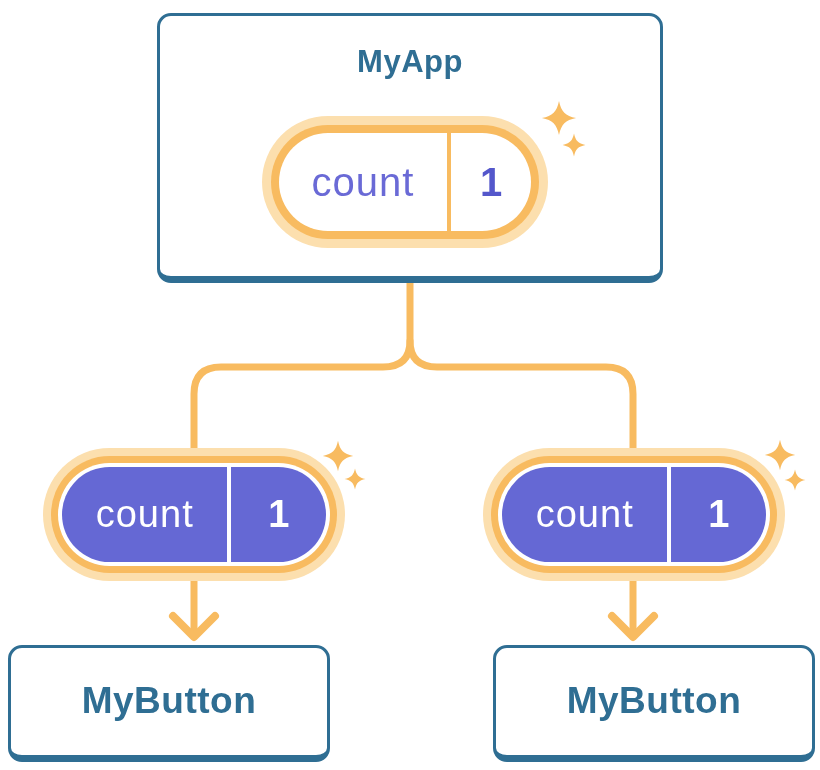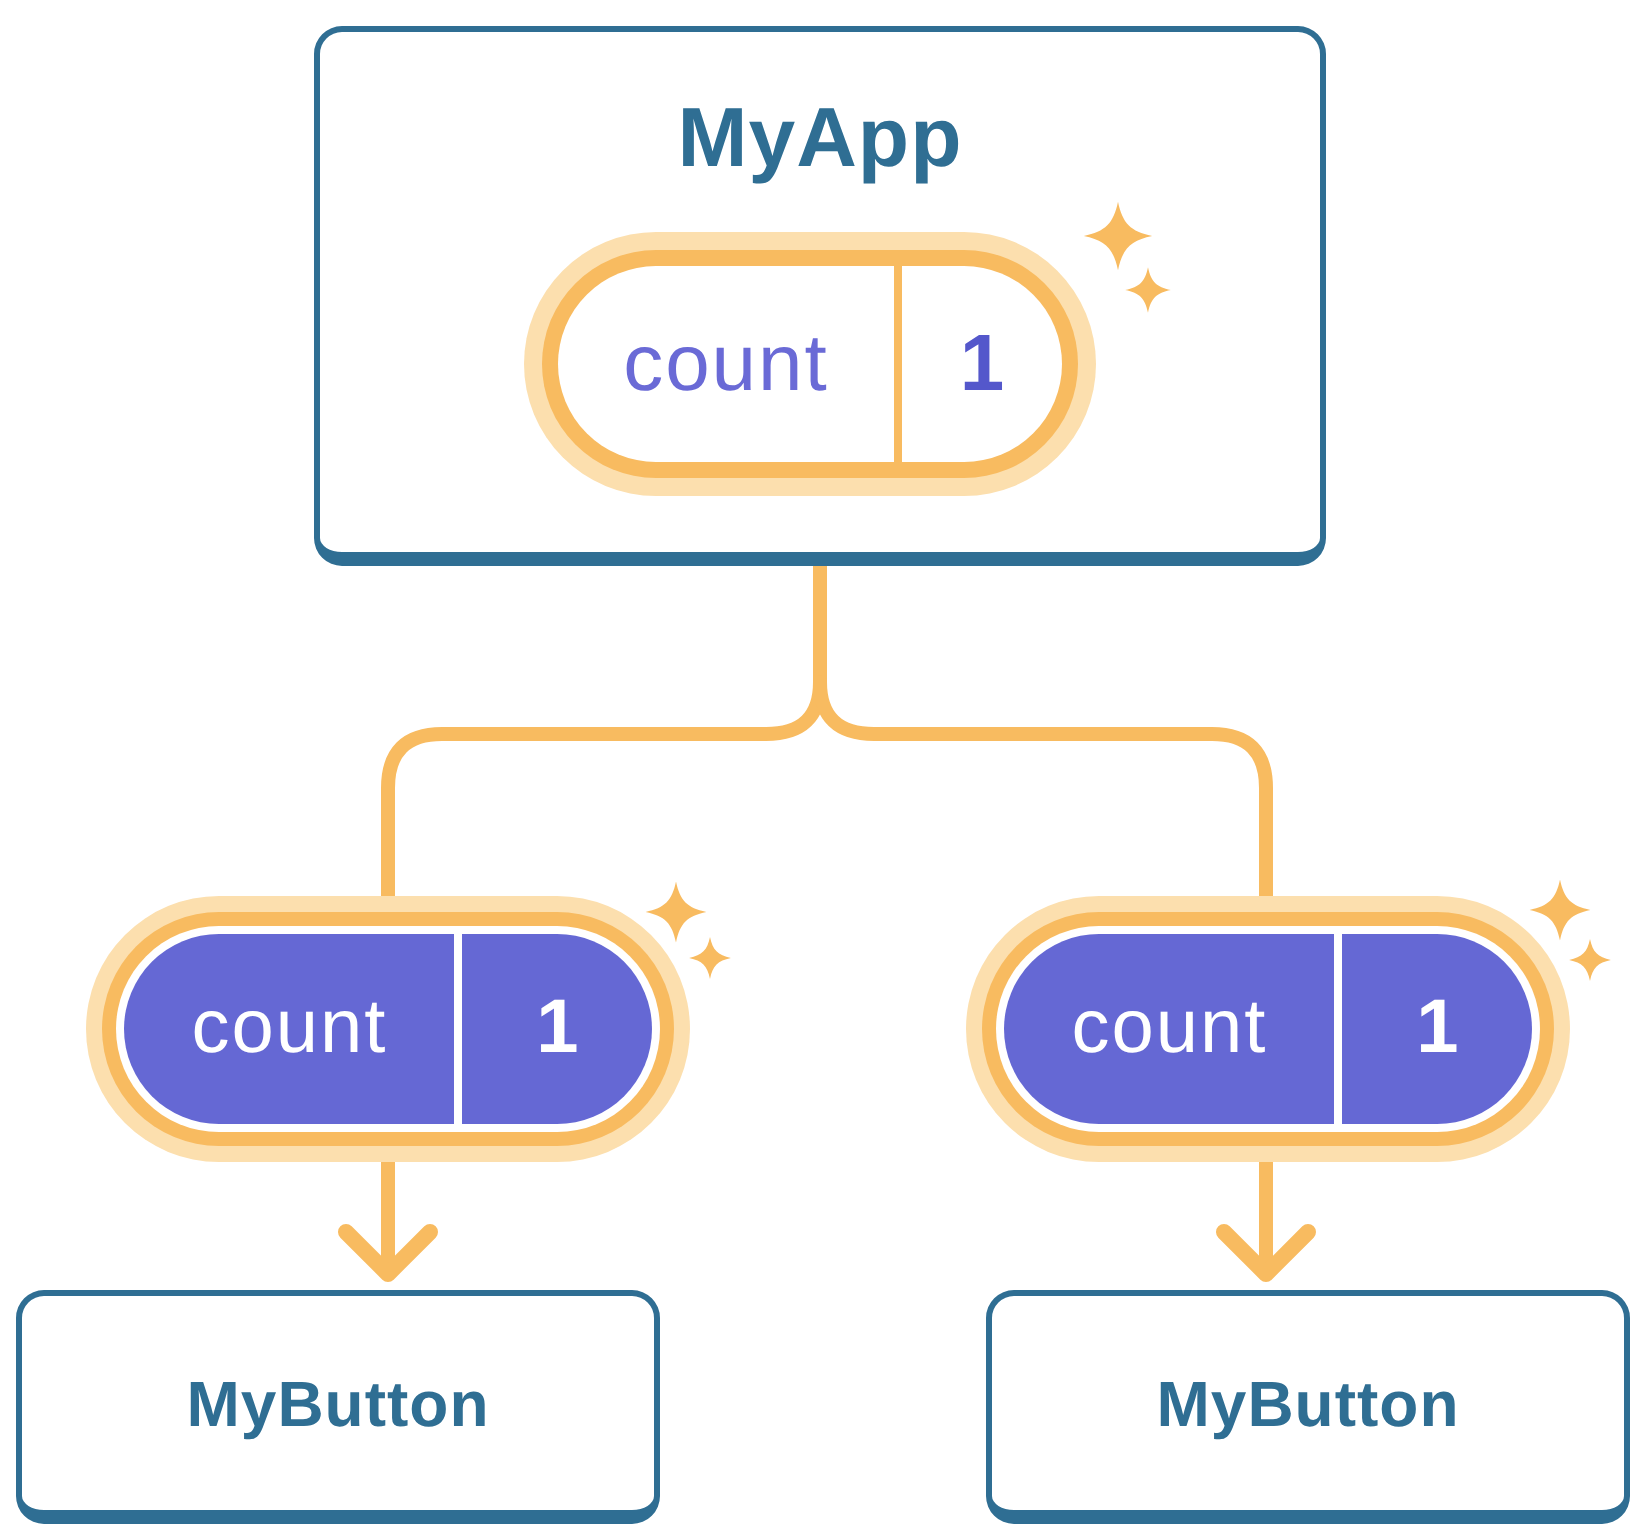--- a/index.html
+++ b/index.html
@@ -34,34 +34,34 @@
     border-radius: 14px;
     z-index: 2;
   }
   .root-card {
     left: 157px; top: 13px;
     width: 506px; height: 270px;
     text-align: center;
   }
   .card-title {
     color: var(--title-text);
-    font-size: 42px;
+    font-size: 31px;
     font-weight: 600;
     line-height: 1.25;
     letter-spacing: 0.5px;
   }
   .root-card .card-title { margin-top: 27px; }
   .leaf-card {
     width: 322px; height: 117px;
     top: 645px;
     display: flex;
     align-items: center;
     justify-content: center;
   }
-  .leaf-card .card-title { font-size: 32px; margin-top: 0; }
+  .leaf-card .card-title { font-size: 37px; margin-top: 0; }
   .leaf-left  { left: 8px; }
   .leaf-right { left: 493px; }
 
   .pill {
     position: absolute;
     box-sizing: border-box;
     background: var(--orange-light);
     border-radius: 999px;
     padding: 9px;
     z-index: 3;

